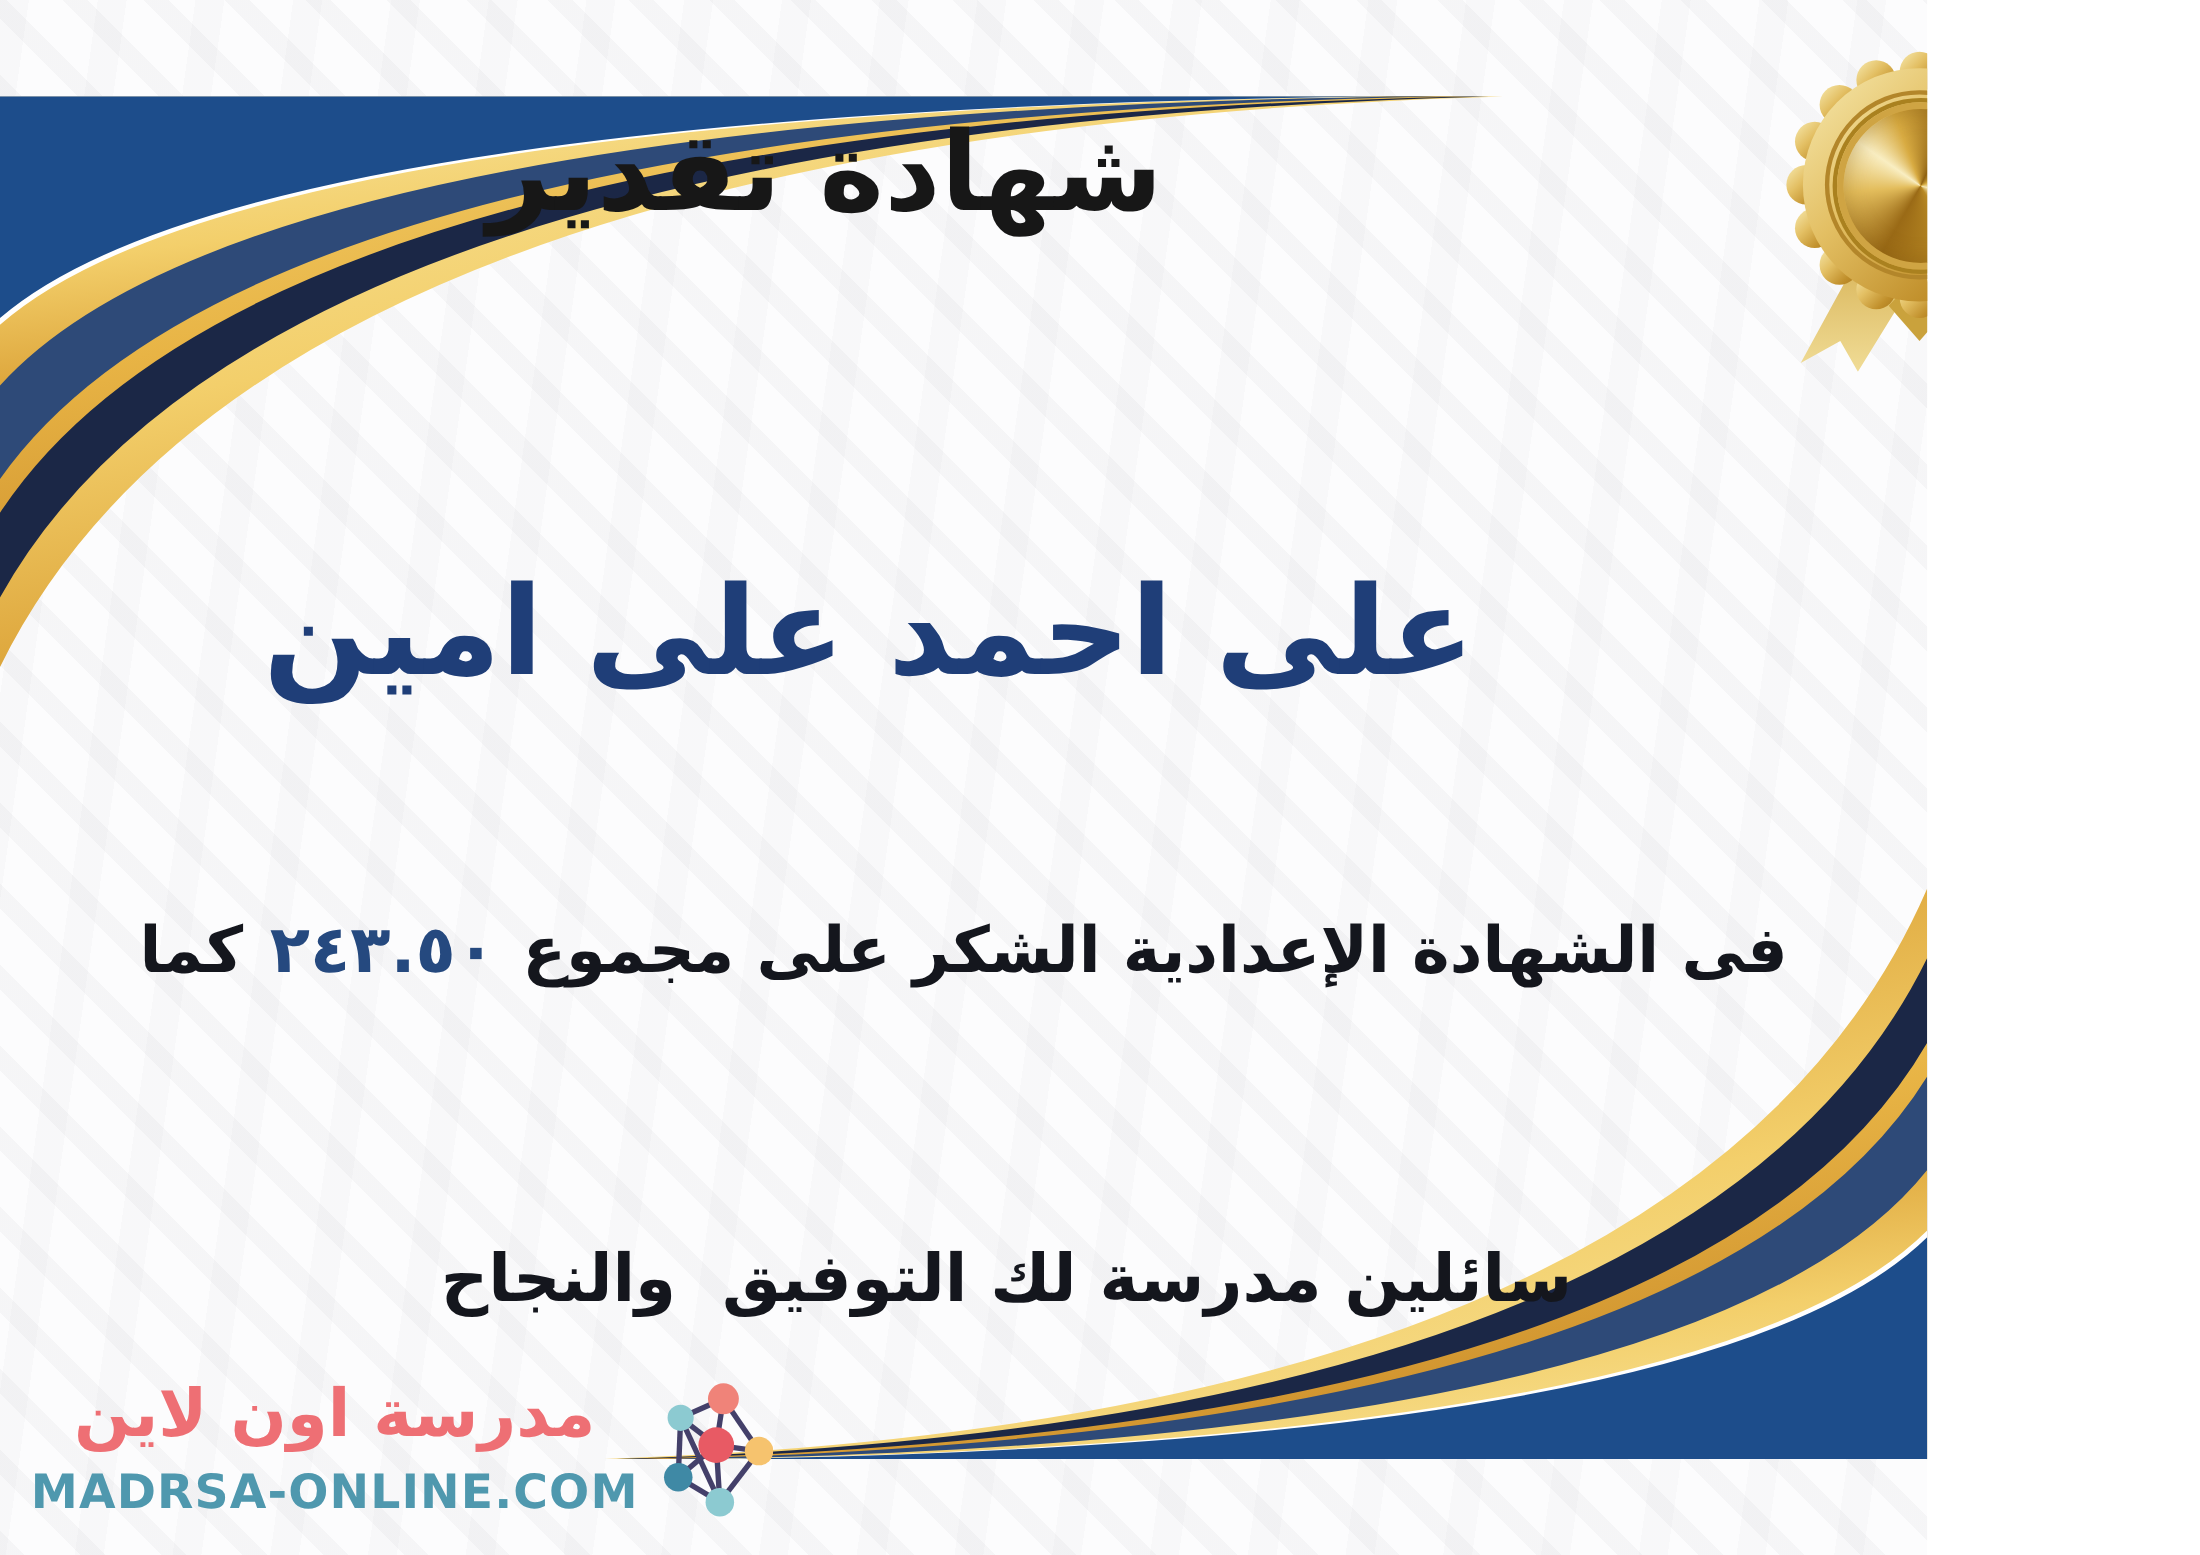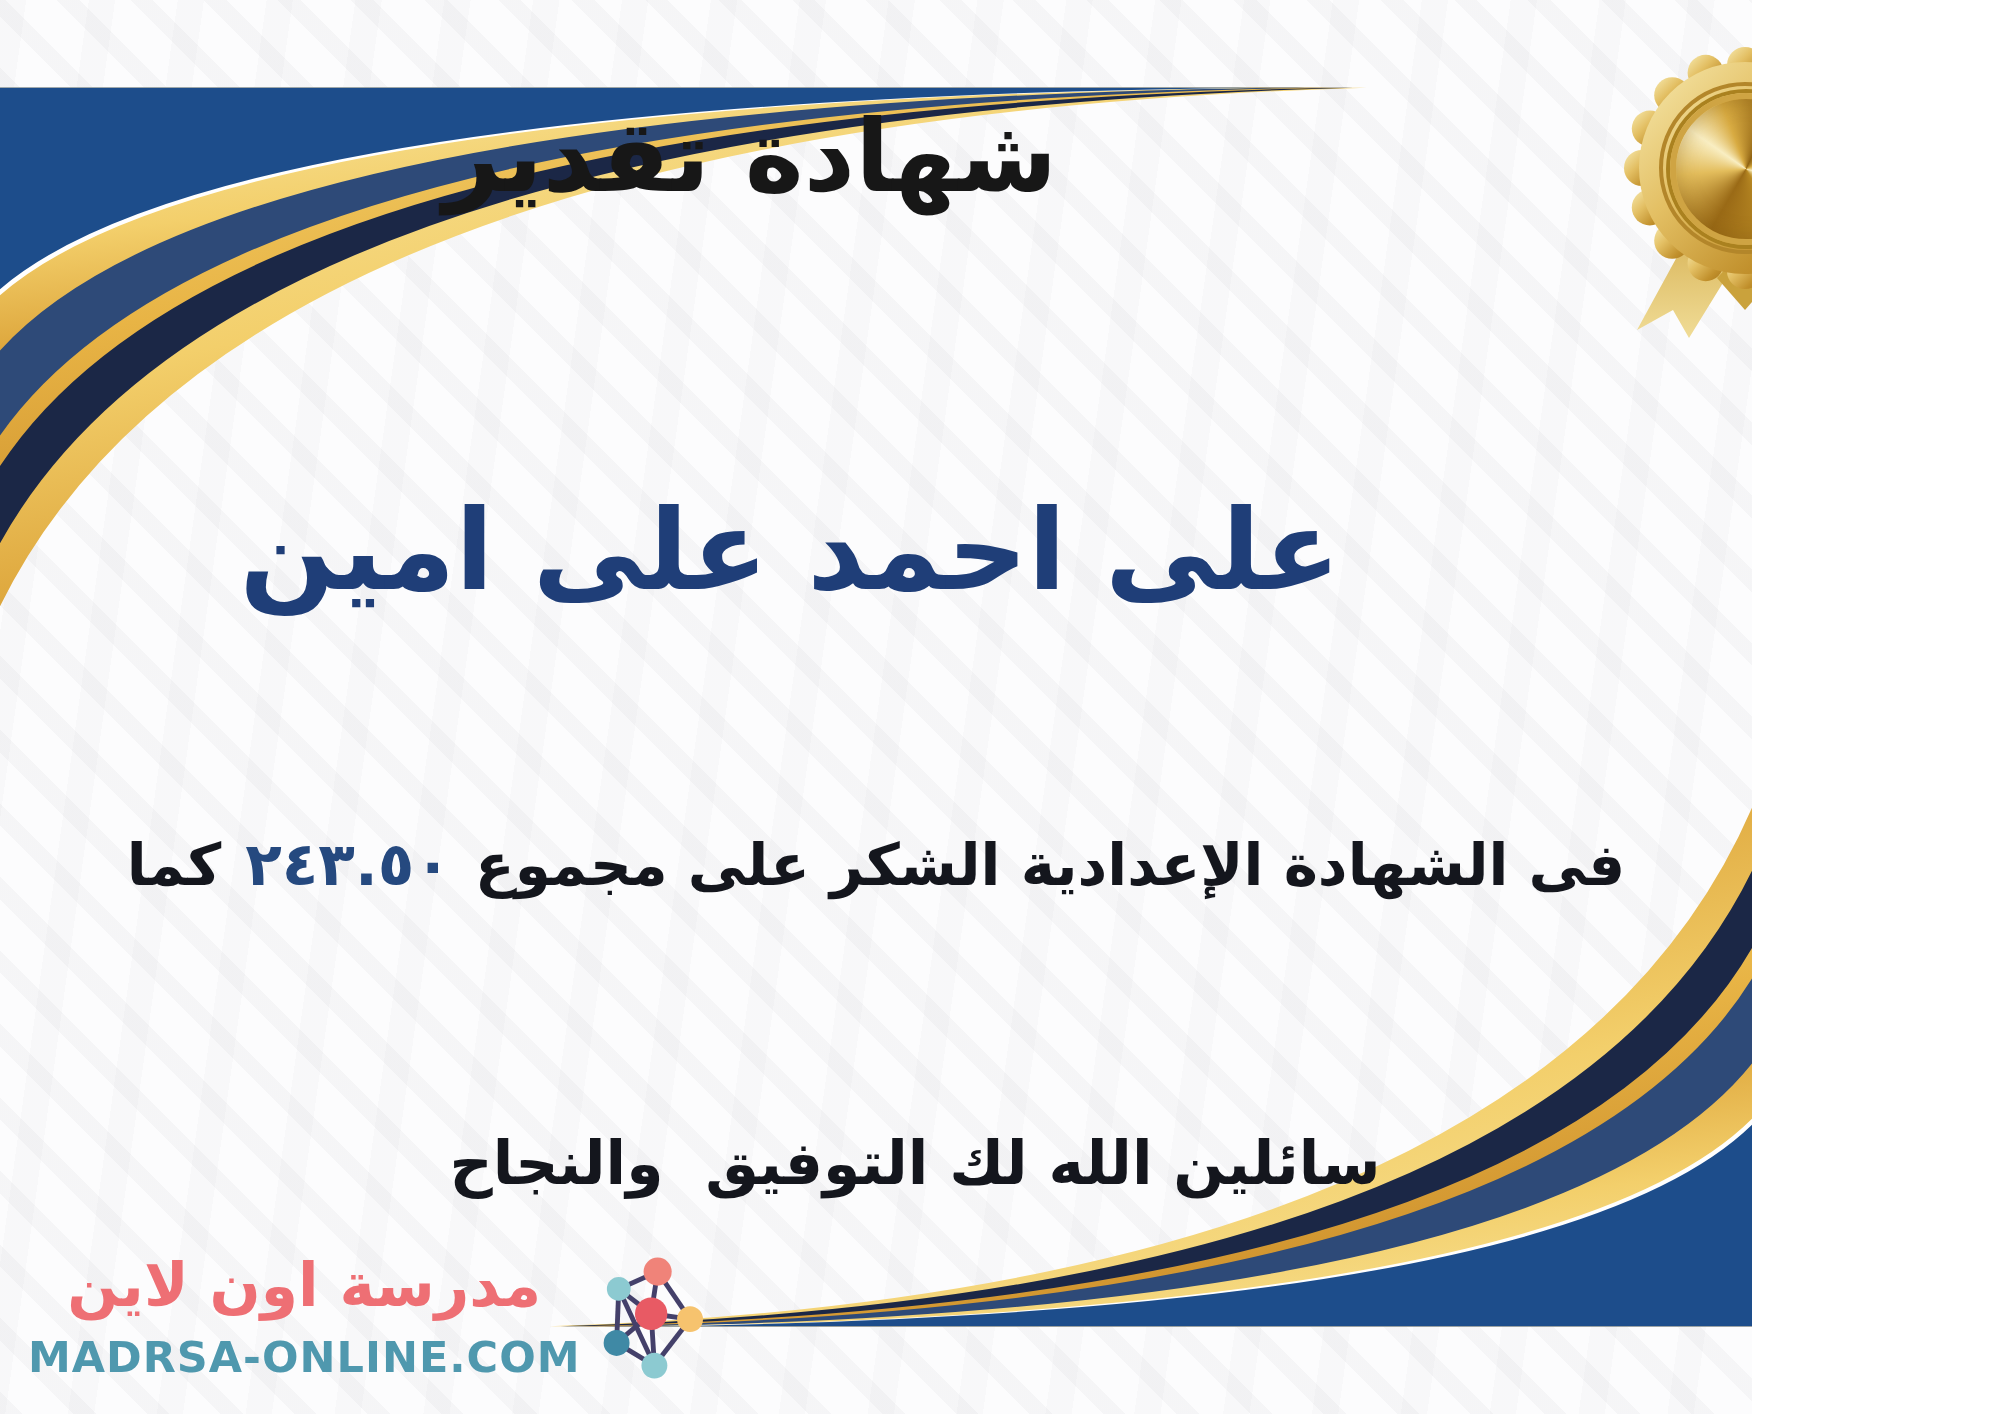--- a/index.html
+++ b/index.html
@@ -7,21 +7,21 @@
   .stage{
     position:relative;width:1752px;height:1414px;overflow:hidden;
     background:
       repeating-linear-gradient(45deg, rgba(120,120,130,0.05) 0 16px, rgba(255,255,255,0) 16px 52px),
       repeating-linear-gradient(98deg, rgba(150,150,160,0.04) 0 26px, rgba(255,255,255,0) 26px 88px),
       #fcfcfd;
   }
   .decor{position:absolute;inset:0;width:100%;height:100%;}
   .txt{position:absolute;text-align:center;white-space:pre-wrap;}
   .title{left:0;top:98px;width:1500px;font-size:100px;font-weight:bold;color:#171717;direction:rtl;}
-  .name{left:0;top:485px;width:1580px;font-size:112px;font-weight:bold;color:#1f3e78;direction:rtl;}
+  .name{left:0;top:510px;width:1580px;font-size:112px;font-weight:bold;color:#1f3e78;direction:rtl;}
   .bodyline{left:2%;width:96%;font-size:58px;font-weight:bold;color:#14161d;direction:rtl;line-height:1.55;}
   .line1{top:705px;}
   .line2{top:818px;}
   .line3{top:938px;}
   .score{font-size:60px;color:#25497f;margin:0 24px;display:inline-block;}
   .closing{left:0;top:1128px;width:1830px;font-size:60px;font-weight:bold;color:#14161d;direction:rtl;}
   
   .medal{position:absolute;left:1585px;top:38px;width:315px;height:300px;}
   .medal-face{
     position:absolute;left:1670px;top:93px;width:152px;height:152px;border-radius:50%;
@@ -128,21 +128,21 @@
   <div class="medal-face"></div>
 
   <div class="txt title">شهادة تقدير</div>
 
   <div class="txt name">على احمد على امين</div>
 
 
   <div class="txt bodyline line2"><span>فى الشهادة الإعدادية الشكر على مجموع</span><span class="score" dir="ltr">٢٤٣.٥٠</span><span>كما</span></div>
 
 
-  <div class="txt closing">سائلين الله لك التوفيق  والنجاح</div>
+  <div class="txt closing">سائلين مدرسة لك التوفيق  والنجاح</div>
 
   <div class="logo">
     <div class="logo-texts">
       <div class="logo-ar">مدرسة اون لاين</div>
       <div class="logo-url">MADRSA-ONLINE.COM</div>
     </div>
     <svg width="108" height="130" viewBox="0 0 100 120" aria-hidden="true">
       <g stroke="#44406a" stroke-width="4.5">
         <line x1="58" y1="18" x2="22" y2="34"></line>
           <line x1="58" y1="18" x2="52" y2="57"></line>

